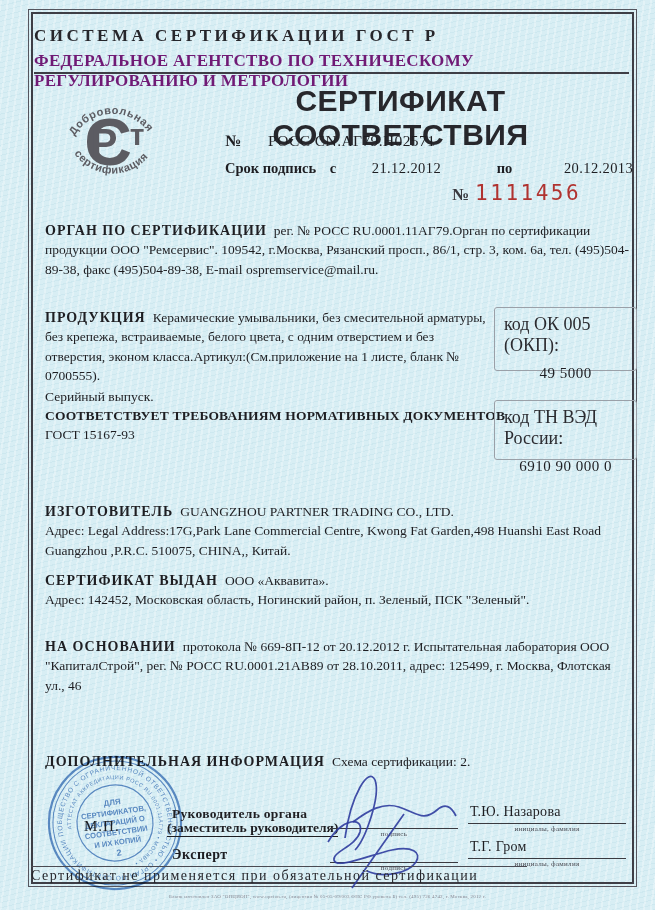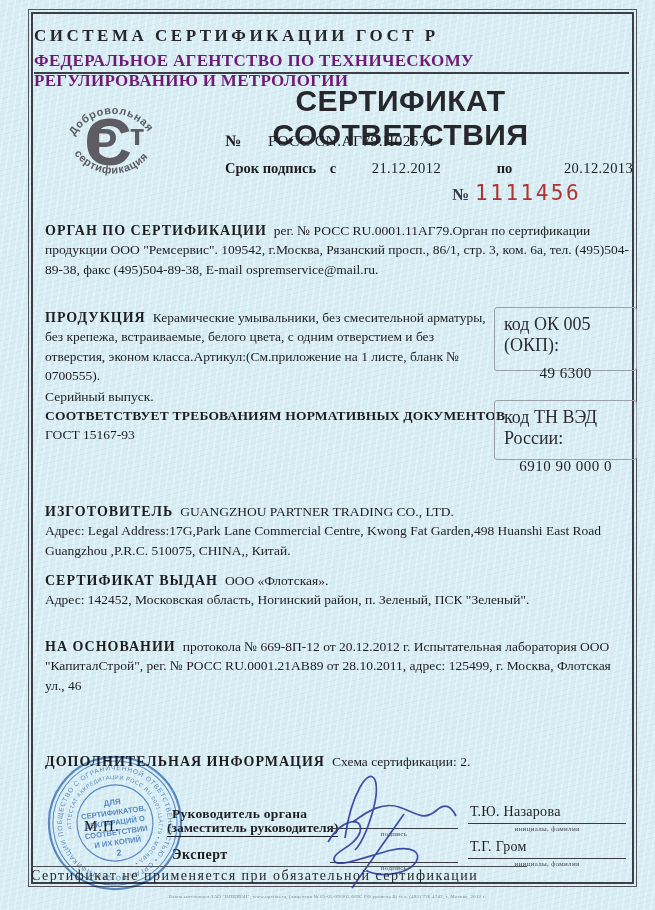--- a/index.html
+++ b/index.html
@@ -128,40 +128,40 @@
   <span class="sec-h">ОРГАН ПО СЕРТИФИКАЦИИ</span><span>рег. № РОСС RU.0001.11АГ79.Орган по сертификации продукции ООО "Ремсервис". 109542, г.Москва, Рязанский просп., 86/1, стр. 3, ком. 6а, тел. (495)504-89-38, факс (495)504-89-38, E-mail ospremservice@mail.ru.</span>
 </p>
 
 <p class="abs sec" id="sec-product">
   <span class="sec-h">ПРОДУКЦИЯ</span><span>Керамические умывальники, без смесительной арматуры, без крепежа, встраиваемые, белого цвета, с одним отверстием и без отверстия, эконом класса.Артикул:(См.приложение на 1 листе, бланк № 0700555).</span>
   <span class="line2" style="display:block">Серийный выпуск.</span>
 </p>
 
 <div class="abs code-box" id="okp-box">
   <div class="cb-label">код ОК 005 (ОКП):</div>
-  <div class="cb-value">49 6300</div>
+  <div class="cb-value">49 5000</div>
 </div>
 
 <p class="abs sec" id="sec-conforms">
   <span class="sec-h tight" style="display:block">СООТВЕТСТВУЕТ ТРЕБОВАНИЯМ НОРМАТИВНЫХ ДОКУМЕНТОВ</span>
   <span>ГОСТ 15167-93</span>
 </p>
 
 <div class="abs code-box" id="tnved-box">
   <div class="cb-label">код ТН ВЭД России:</div>
   <div class="cb-value">6910 90 000 0</div>
 </div>
 
 <p class="abs sec" id="sec-manufacturer">
   <span class="sec-h">ИЗГОТОВИТЕЛЬ</span><span>GUANGZHOU PARTNER TRADING CO., LTD.</span>
   <span style="display:block">Адрес: Legal Address:17G,Park Lane Commercial Centre, Kwong Fat Garden,498 Huanshi East Road Guangzhou ,P.R.C. 510075, CHINA,, Китай.</span>
 </p>
 
 <p class="abs sec" id="sec-issued">
-  <span class="sec-h">СЕРТИФИКАТ ВЫДАН</span><span>ООО «Флотская».</span>
+  <span class="sec-h">СЕРТИФИКАТ ВЫДАН</span><span>ООО «Аквавита».</span>
   <span style="display:block">Адрес: 142452, Московская область, Ногинский район, п. Зеленый, ПСК "Зеленый".</span>
 </p>
 
 <p class="abs sec" id="sec-basis">
   <span class="sec-h">НА ОСНОВАНИИ</span><span>протокола № 669-8П-12 от 20.12.2012 г. Испытательная лаборатория ООО "КапиталСтрой", рег. № РОСС RU.0001.21АВ89 от 28.10.2011, адрес: 125499, г. Москва, Флотская ул., 46</span>
 </p>
 
 <p class="abs sec" id="sec-additional">
   <span class="sec-h">ДОПОЛНИТЕЛЬНАЯ ИНФОРМАЦИЯ</span><span>Схема сертификации: 2.</span>
 </p>

